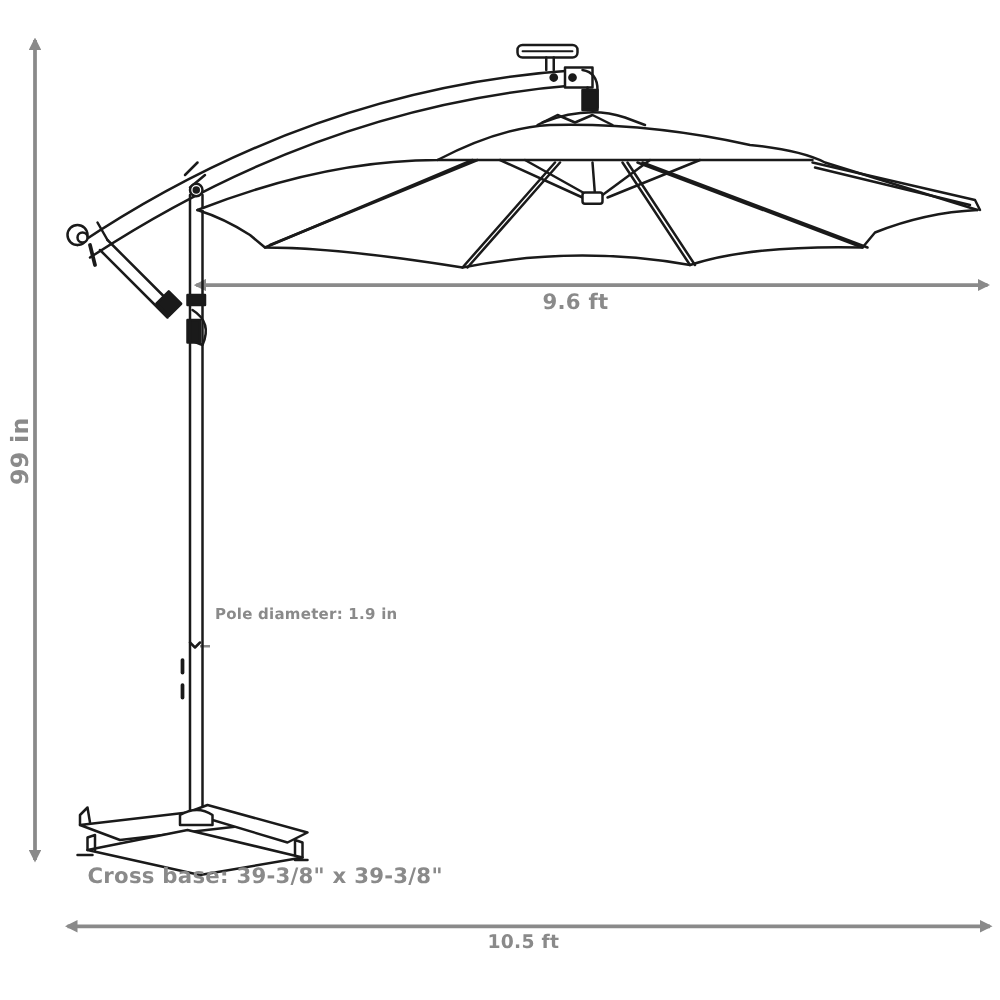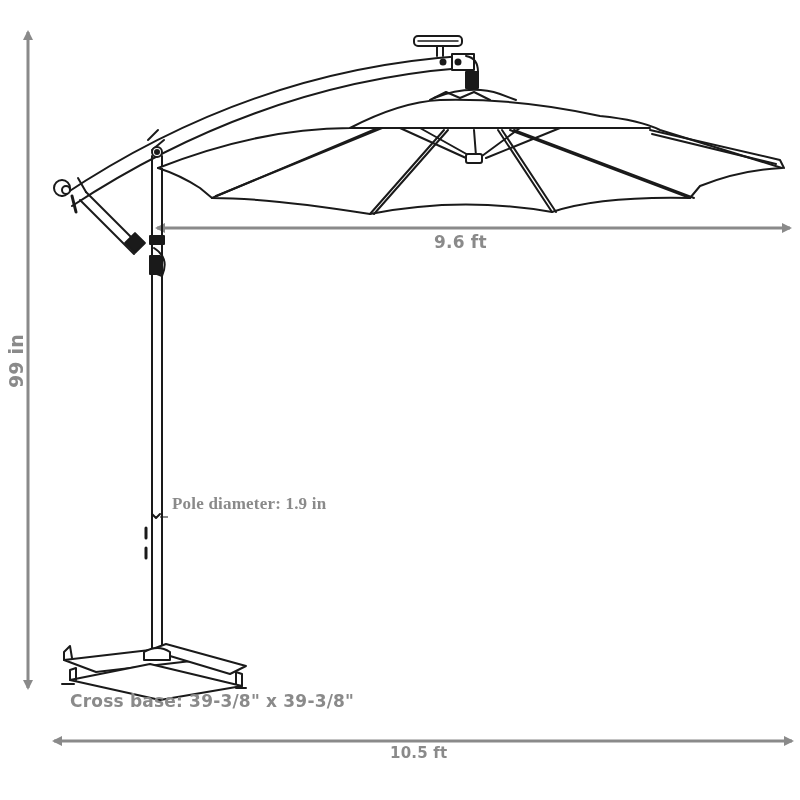--- a/index.html
+++ b/index.html
@@ -37,23 +37,22 @@
     }
     .label-height {
       left: -14px; top: 350px;
       font-size: 19px;
       transform: rotate(-90deg);
       transform-origin: center center;
       width: 60px;
       text-align: center;
     }
     .label-pole {
-      left: 172px; top: 494px;
-      font-size: 17px;
-      font-family: Liberation Serif, serif;
+      left: 172px; top: 484px;
+      font-size: 12px;
     }
     .label-base {
       left: 70px; top: 691px;
       font-size: 17px;
     }
   </style>
 </head>
 <body>
 
 <svg class="canvas" viewBox="0 0 800 800" xmlns="http://www.w3.org/2000/svg">

